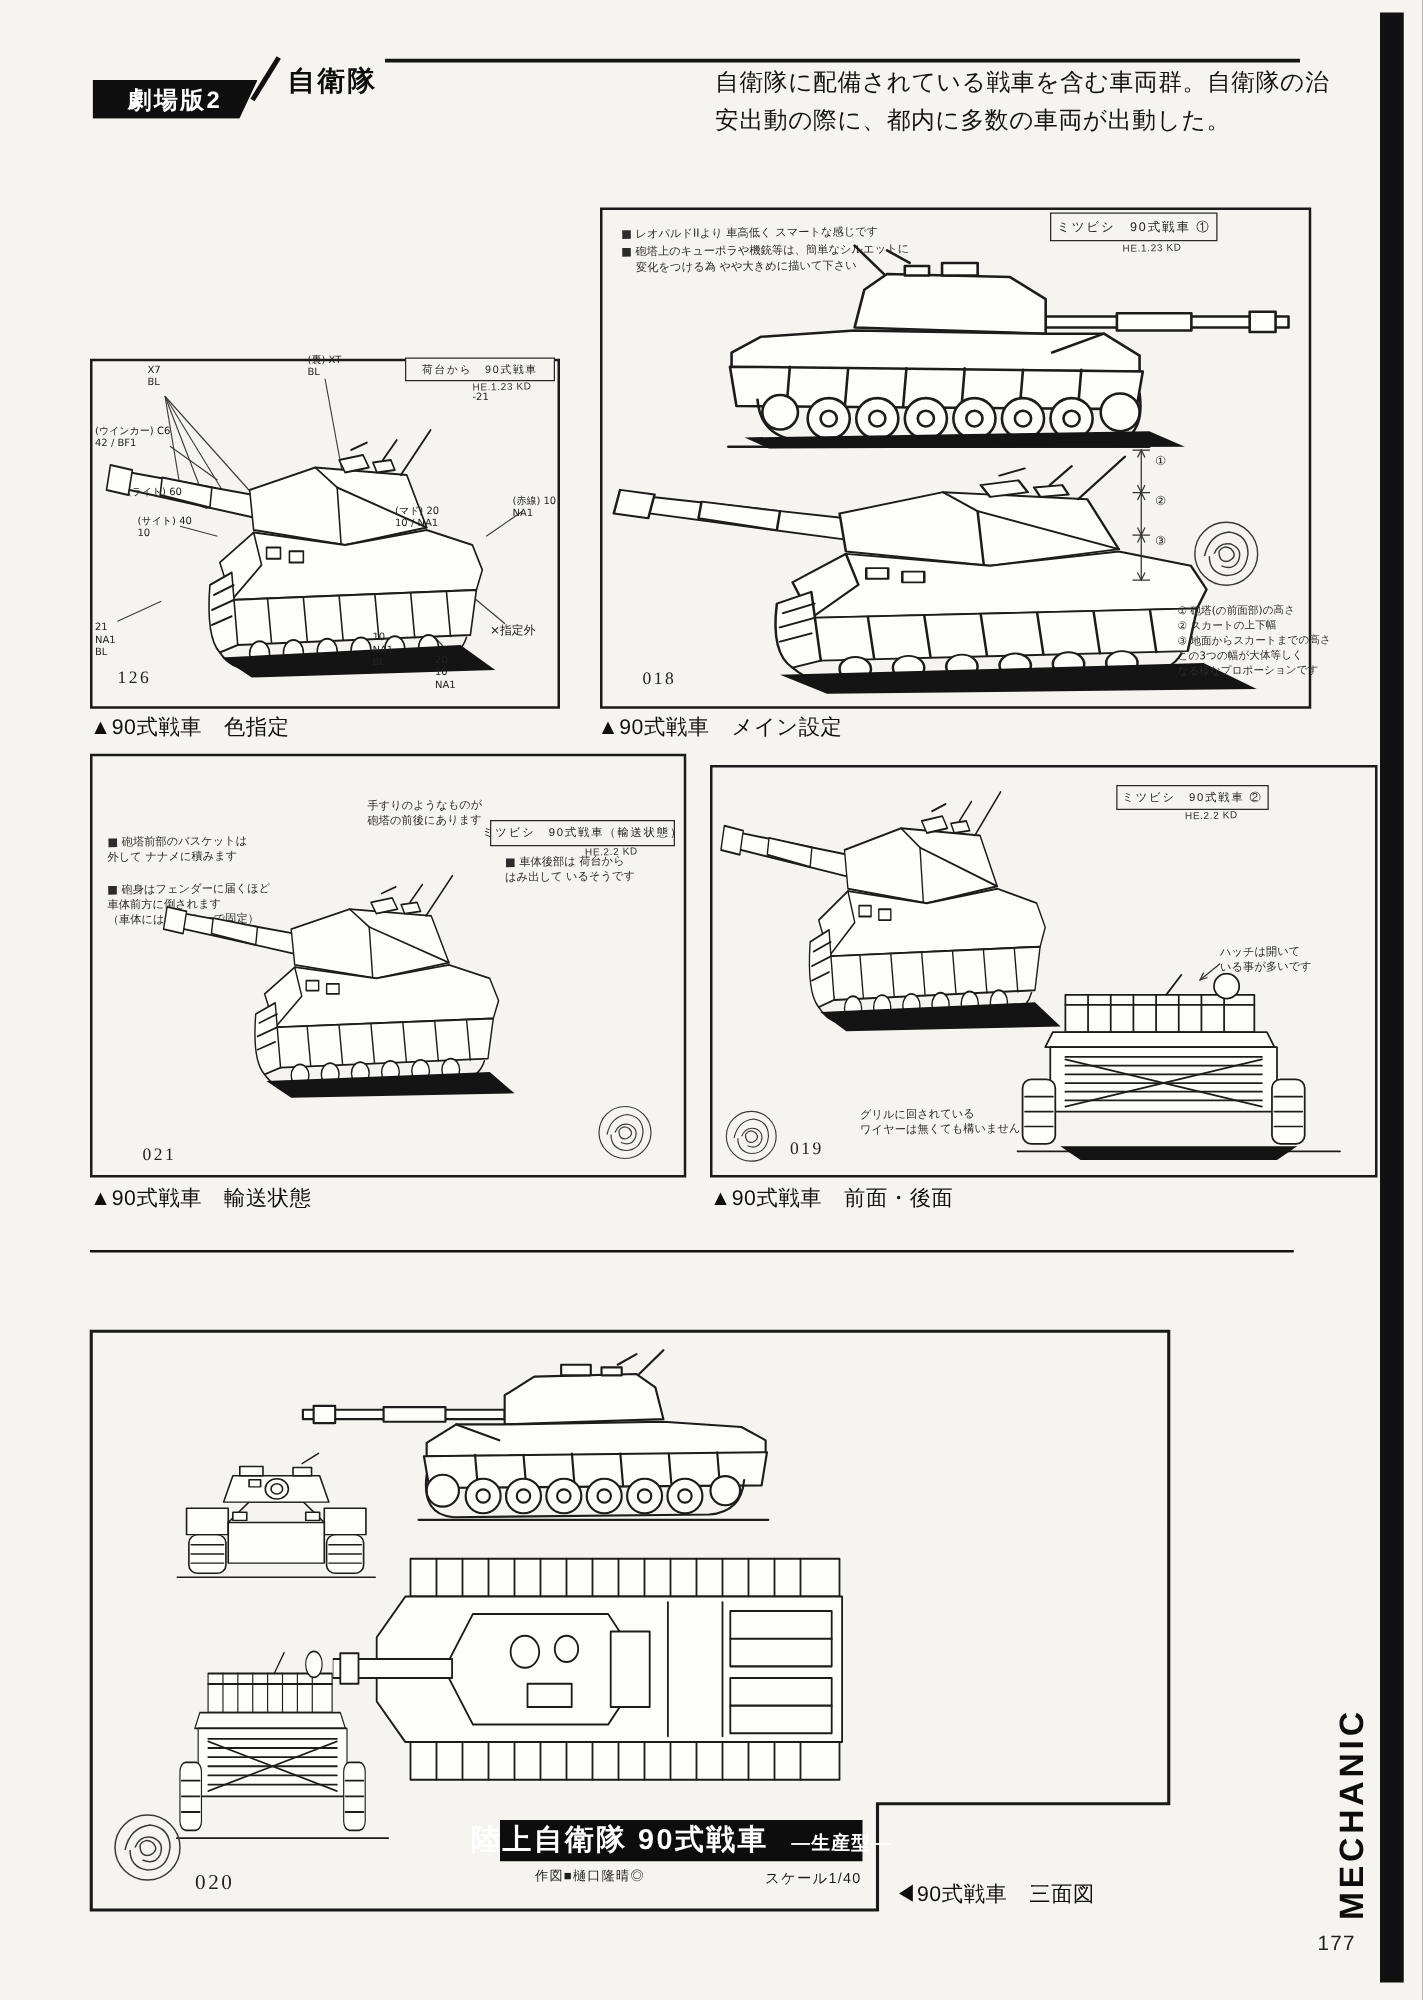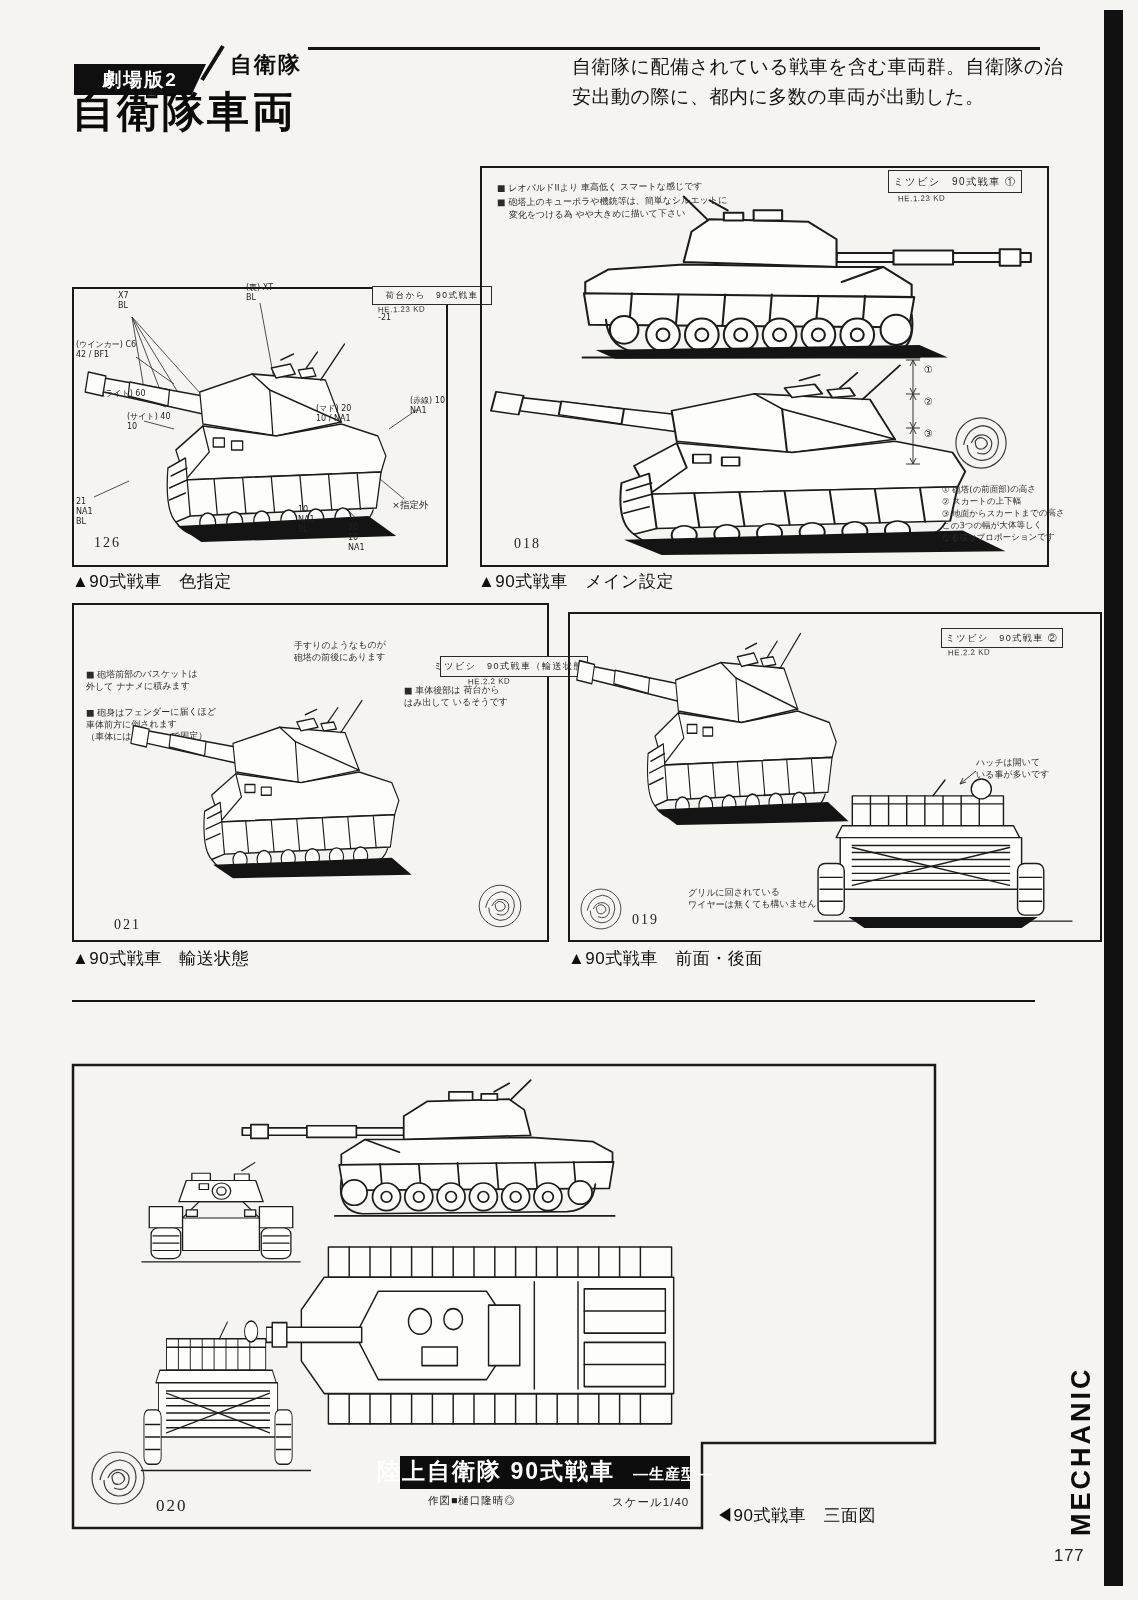--- a/index.html
+++ b/index.html
@@ -2,21 +2,21 @@
 <html><head>
 <meta charset="utf-8">
 <style>
   html,body{margin:0;padding:0;background:#888;}
   .page{position:relative;width:1138px;height:1600px;background:#f5f4f0;
         font-family:"Liberation Sans",sans-serif;color:#161616;overflow:hidden;margin:0 auto;}
   .abs{position:absolute;}
   .panel{position:absolute;border:2px solid #1a1a1a;}
   .caption{position:absolute;font-size:17px;letter-spacing:.5px;color:#0f0f0f;font-weight:500;white-space:nowrap;}
   .plate{position:absolute;border:1.5px solid #2a2a2a;display:flex;align-items:center;justify-content:center;
-         white-space:nowrap;color:#222;letter-spacing:1.5px;background:#f5f4f0;margin-left:48px;}
+         white-space:nowrap;color:#222;letter-spacing:1.5px;background:#f5f4f0;}
   .plate-sub{position:absolute;font-size:8px;color:#333;letter-spacing:.5px;white-space:nowrap;transform:rotate(-1.2deg);}
   .hand{position:absolute;font-size:9px;line-height:1.35;color:#2b2b2b;white-space:pre-line;
         font-family:"DejaVu Sans",sans-serif;transform:rotate(-.6deg);}
   .callout{position:absolute;font-size:8px;line-height:1.25;color:#222;white-space:pre-line;
            font-family:"DejaVu Sans",sans-serif;}
   .num{position:absolute;font-family:"Liberation Serif",serif;font-size:14px;letter-spacing:2px;color:#222;}
   .art{position:absolute;}
   .shadow{fill:#141414;stroke:none;}
   .lineart{fill:#fdfdfb;stroke:#1c1c1c;stroke-width:1.6;stroke-linejoin:round;stroke-linecap:round;}
   .nofill{fill:none;}
@@ -244,21 +244,20 @@
   </svg>
 
   <div class="badge" style="left:74px;top:48px;width:132px;height:31px">
       <span>劇場版2</span>
     </div>
   <svg class="abs" style="left:196px;top:44px" width="30" height="38">
     <line x1="27" y1="2" x2="6" y2="36" stroke="#111" stroke-width="4"></line>
   </svg>
   <div class="category" style="left:230px;top:50px">自衛隊</div>
   <div class="rule" style="left:308px;top:47px;width:732px;height:3px"></div>
-  <div class="page-title" style="left:72px;top:84px">自衛隊車両</div>
   <div class="intro" style="left:572px;top:82px">安出動の際に、都内に多数の車両が出動した。</div>
   <div class="intro" style="left:572px;top:52px">自衛隊に配備されている戦車を含む車両群。自衛隊の治</div>
 
   <div class="mech-bar" style="left:1104px;top:10px;width:19px;height:1576px"></div>
   <div class="mech-text" style="left:1064px;top:1350px;height:186px">MECHANIC</div>
   <div class="abs" style="left:1054px;top:1546px;font-size:16.5px;letter-spacing:1px;color:#222">177</div>
 
   <div class="panel" style="left:72px;top:287px;width:372px;height:276px">
     <svg class="leader" style="position:absolute;left:0;top:0" width="372" height="276">
       <line x1="58" y1="28" x2="70" y2="100"></line>
@@ -284,21 +283,21 @@
   <div class="plate" style="left:324px;top:286px;width:118px;height:17px;font-size:8.5px">荷台から　90式戦車</div>
   <div class="plate-sub" style="left:378px;top:305px">HE.1.23 KD</div>
   <div class="callout" style="left:378px;top:313px">-21</div>
   <div class="callout" style="left:118px;top:291px">X7
 BL</div>
   <div class="callout" style="left:246px;top:283px">(裏) XT
 BL</div>
   <div class="callout" style="left:76px;top:340px">(ウインカー) C6
 42 / BF1</div>
   <div class="callout" style="left:102px;top:389px">(ライト) 60</div>
-  <div class="callout" style="left:127px;top:412px">(サイト) 40
+  <div class="callout" style="left:110px;top:412px">(サイト) 40
 10</div>
   <div class="callout" style="left:316px;top:404px">(マド) 20
 10 / NA1</div>
   <div class="callout" style="left:410px;top:396px">(赤線) 10
 NA1</div>
   <div class="callout" style="left:392px;top:499px;font-size:9.5px">×指定外</div>
   <div class="callout" style="left:76px;top:497px">21
 NA1
 BL</div>
   <div class="callout" style="left:298px;top:505px">10

